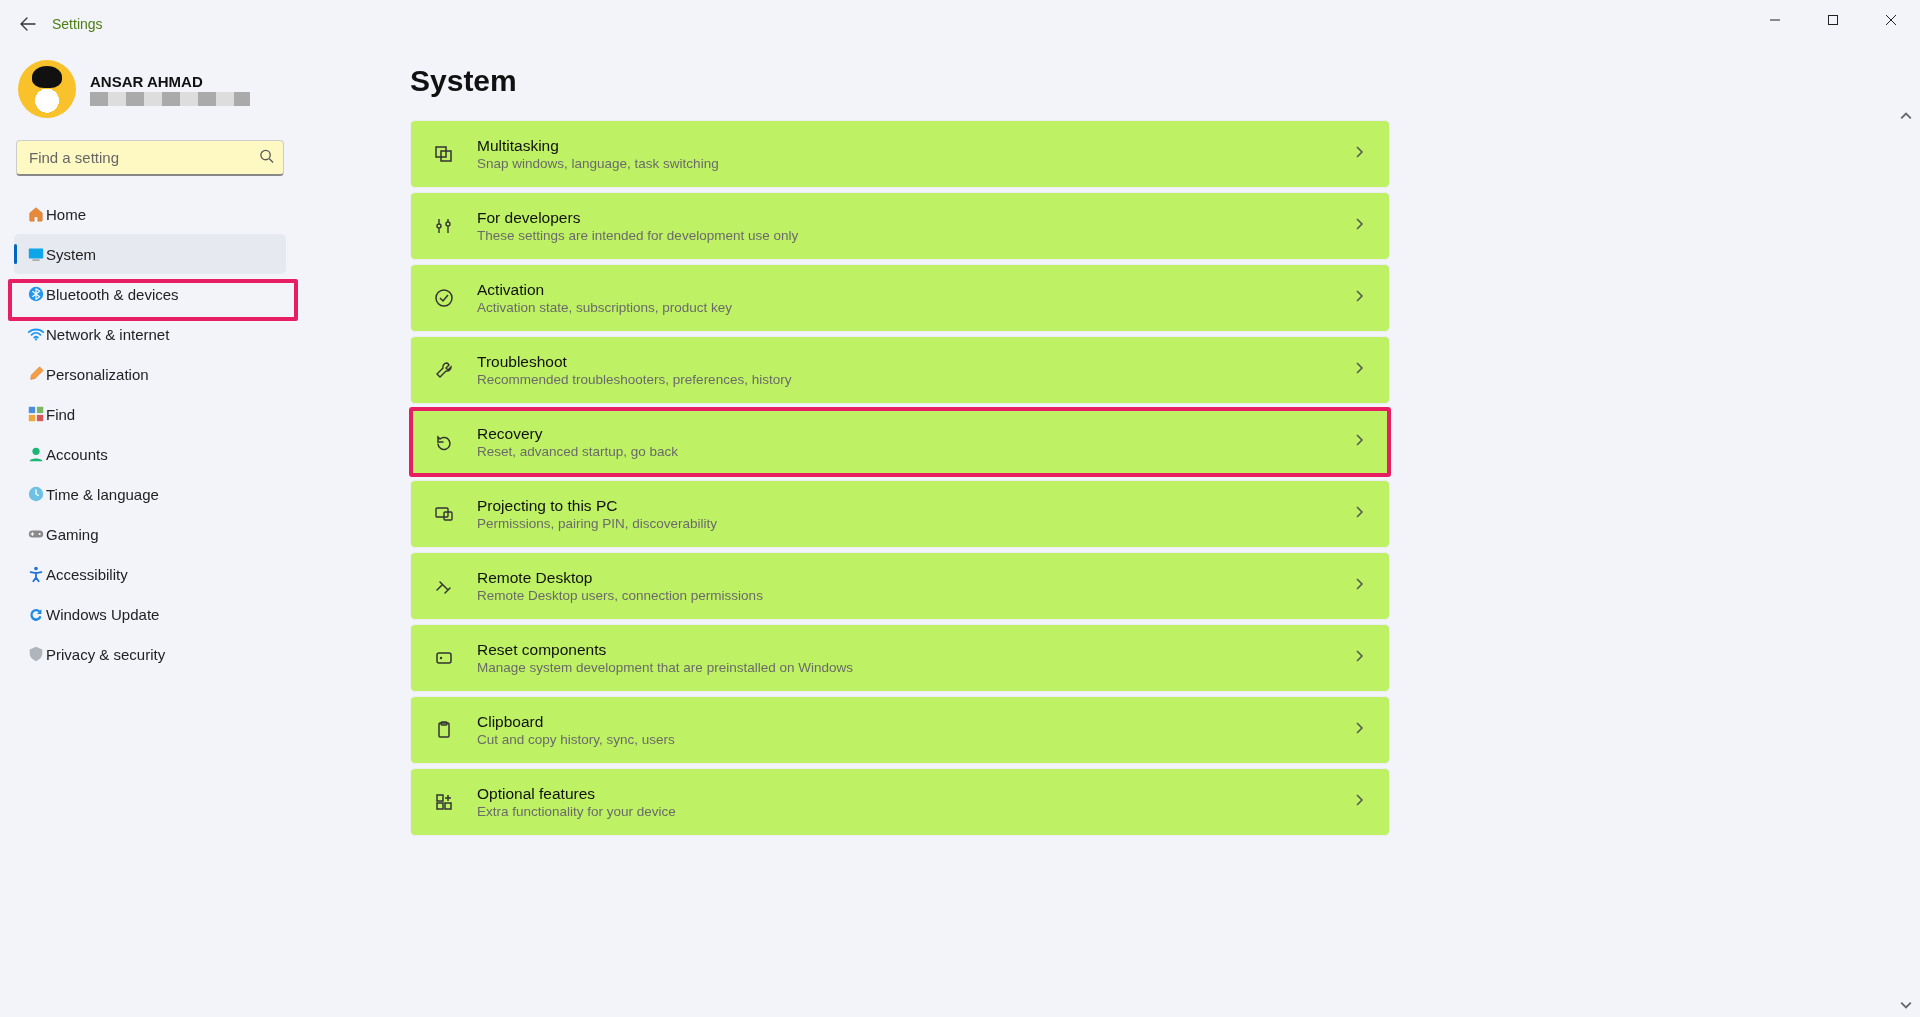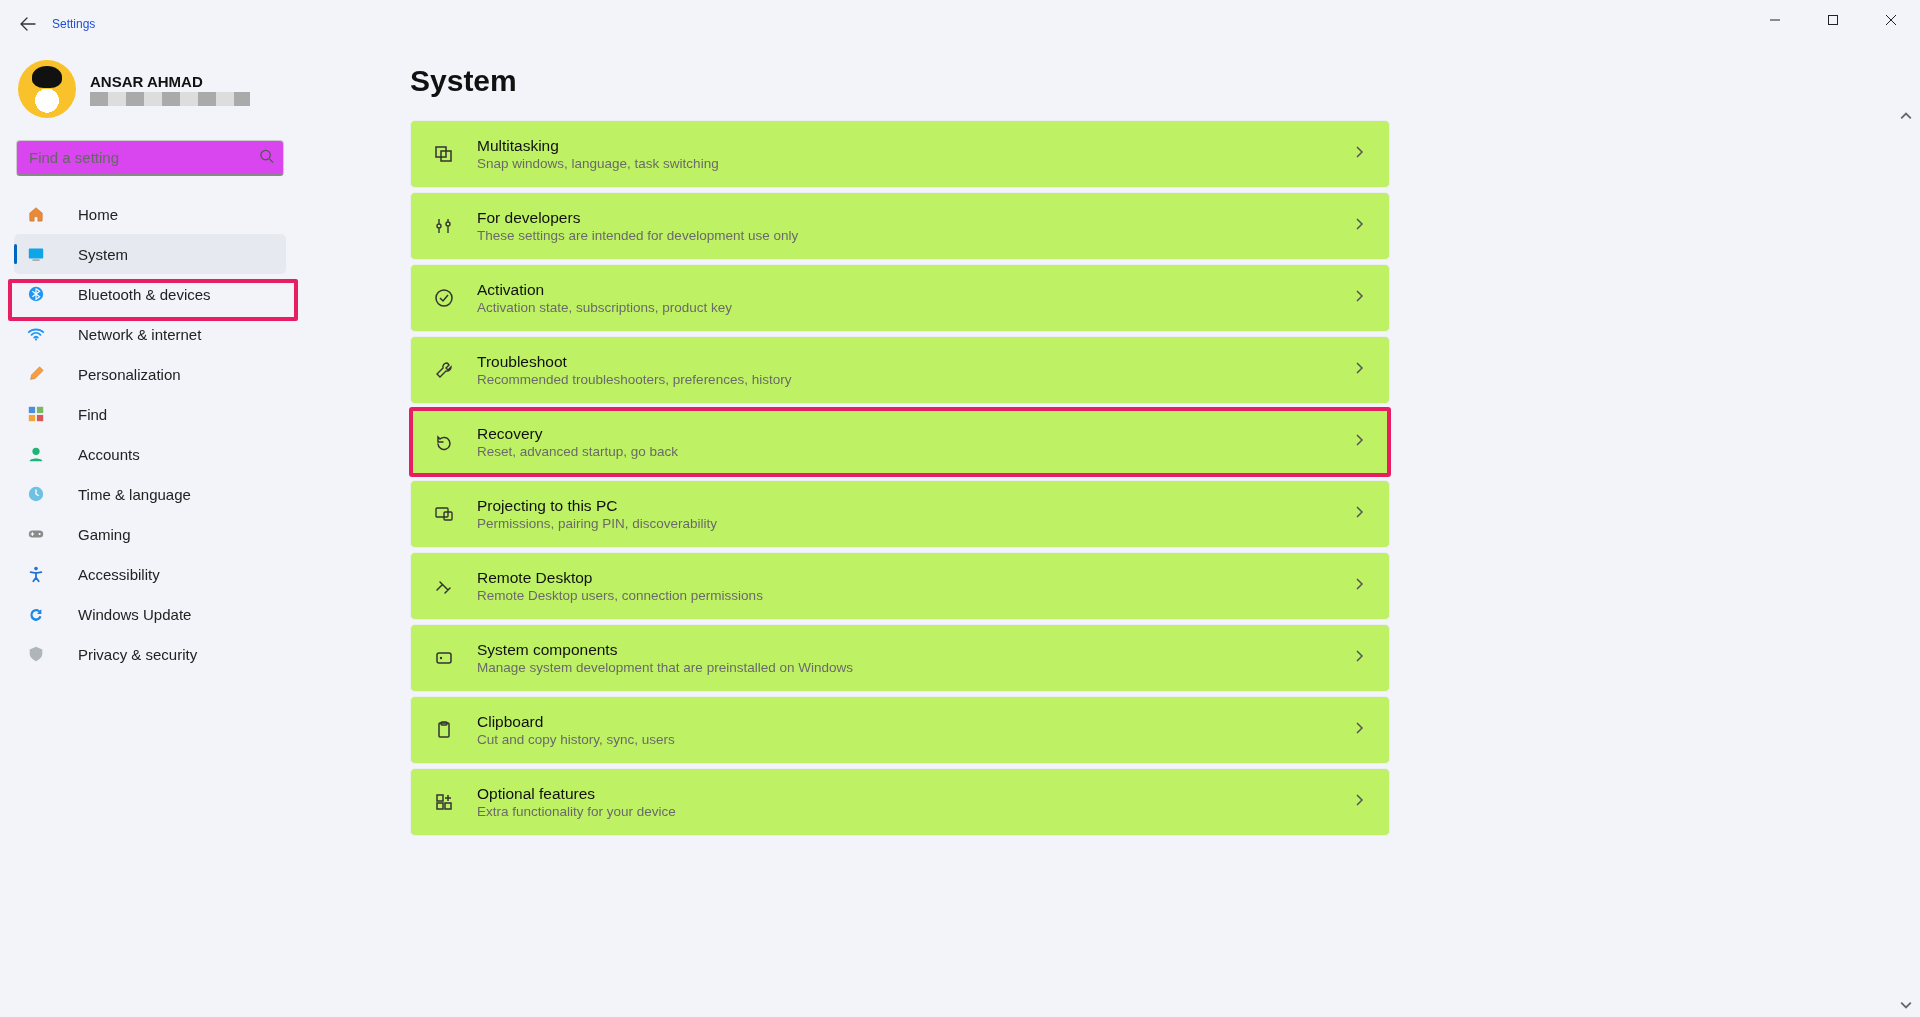--- a/index.html
+++ b/index.html
@@ -17,22 +17,22 @@
     align-items: center;
     padding: 0 8px;
   }
   .back-btn {
     width: 40px; height: 40px;
     display: flex; align-items: center; justify-content: center;
     cursor: pointer;
     color: #333;
   }
   .title-text {
-    font-size: 12px;
-    color: #1d4ed8;
+    font-size: 14px;
+    color: #4d7c0f;
     margin-left: 4px;
   }
   .window-controls {
     position: absolute;
     top: 0; right: 0;
     display: flex;
     height: 40px;
   }
   .win-ctrl {
     width: 58px;
@@ -86,37 +86,37 @@
   .search-wrap {
     margin: 8px 2px 18px 2px;
     position: relative;
   }
   .search-input {
     width: 100%;
     height: 36px;
     border: 1px solid #ccc;
     border-bottom: 2px solid #888;
     border-radius: 4px;
-    background: #d946ef;
+    background: #fef9c3;
     padding: 0 36px 0 12px;
     font-size: 15px;
     color: #333;
   }
   .search-input::placeholder { color: #666; }
   .search-icon {
     position: absolute;
     right: 10px; top: 50%;
     transform: translateY(-50%);
     color: #555;
   }
   .nav-list { list-style: none; }
   .nav-item {
     display: flex;
     align-items: center;
-    gap: 32px;
+    gap: 0;
     height: 40px;
     padding: 0 12px;
     border-radius: 5px;
     cursor: pointer;
     font-size: 15px;
     color: #222;
     position: relative;
   }
   .nav-item.selected {
     background: #e6e9f0;
@@ -478,21 +478,21 @@
             </svg></span>
       </li>
       <li class="setting-row">
         <span class="row-ico">
             <svg width="20" height="20" viewBox="0 0 20 20">
               <rect x="3" y="5" width="14" height="10" rx="2" stroke="currentColor" fill="none" stroke-width="1.5"></rect>
               <circle cx="7" cy="10" r="1.2" fill="currentColor"></circle>
             </svg>
           </span>
         <div class="row-text">
-            <div class="row-title">System components</div>
+            <div class="row-title">Reset components</div>
             <div class="row-desc">Manage system development that are preinstalled on Windows</div>
           </div>
         <span class="chevron"><svg width="14" height="14" viewBox="0 0 14 14">
               <path d="M4 2l5 5-5 5" stroke="currentColor" fill="none" stroke-width="1.5"></path>
             </svg></span>
       </li>
       <li class="setting-row">
         <span class="row-ico">
             <svg width="20" height="20" viewBox="0 0 20 20">
               <rect x="5" y="3" width="10" height="14" rx="1" stroke="currentColor" fill="none" stroke-width="1.5"></rect>

